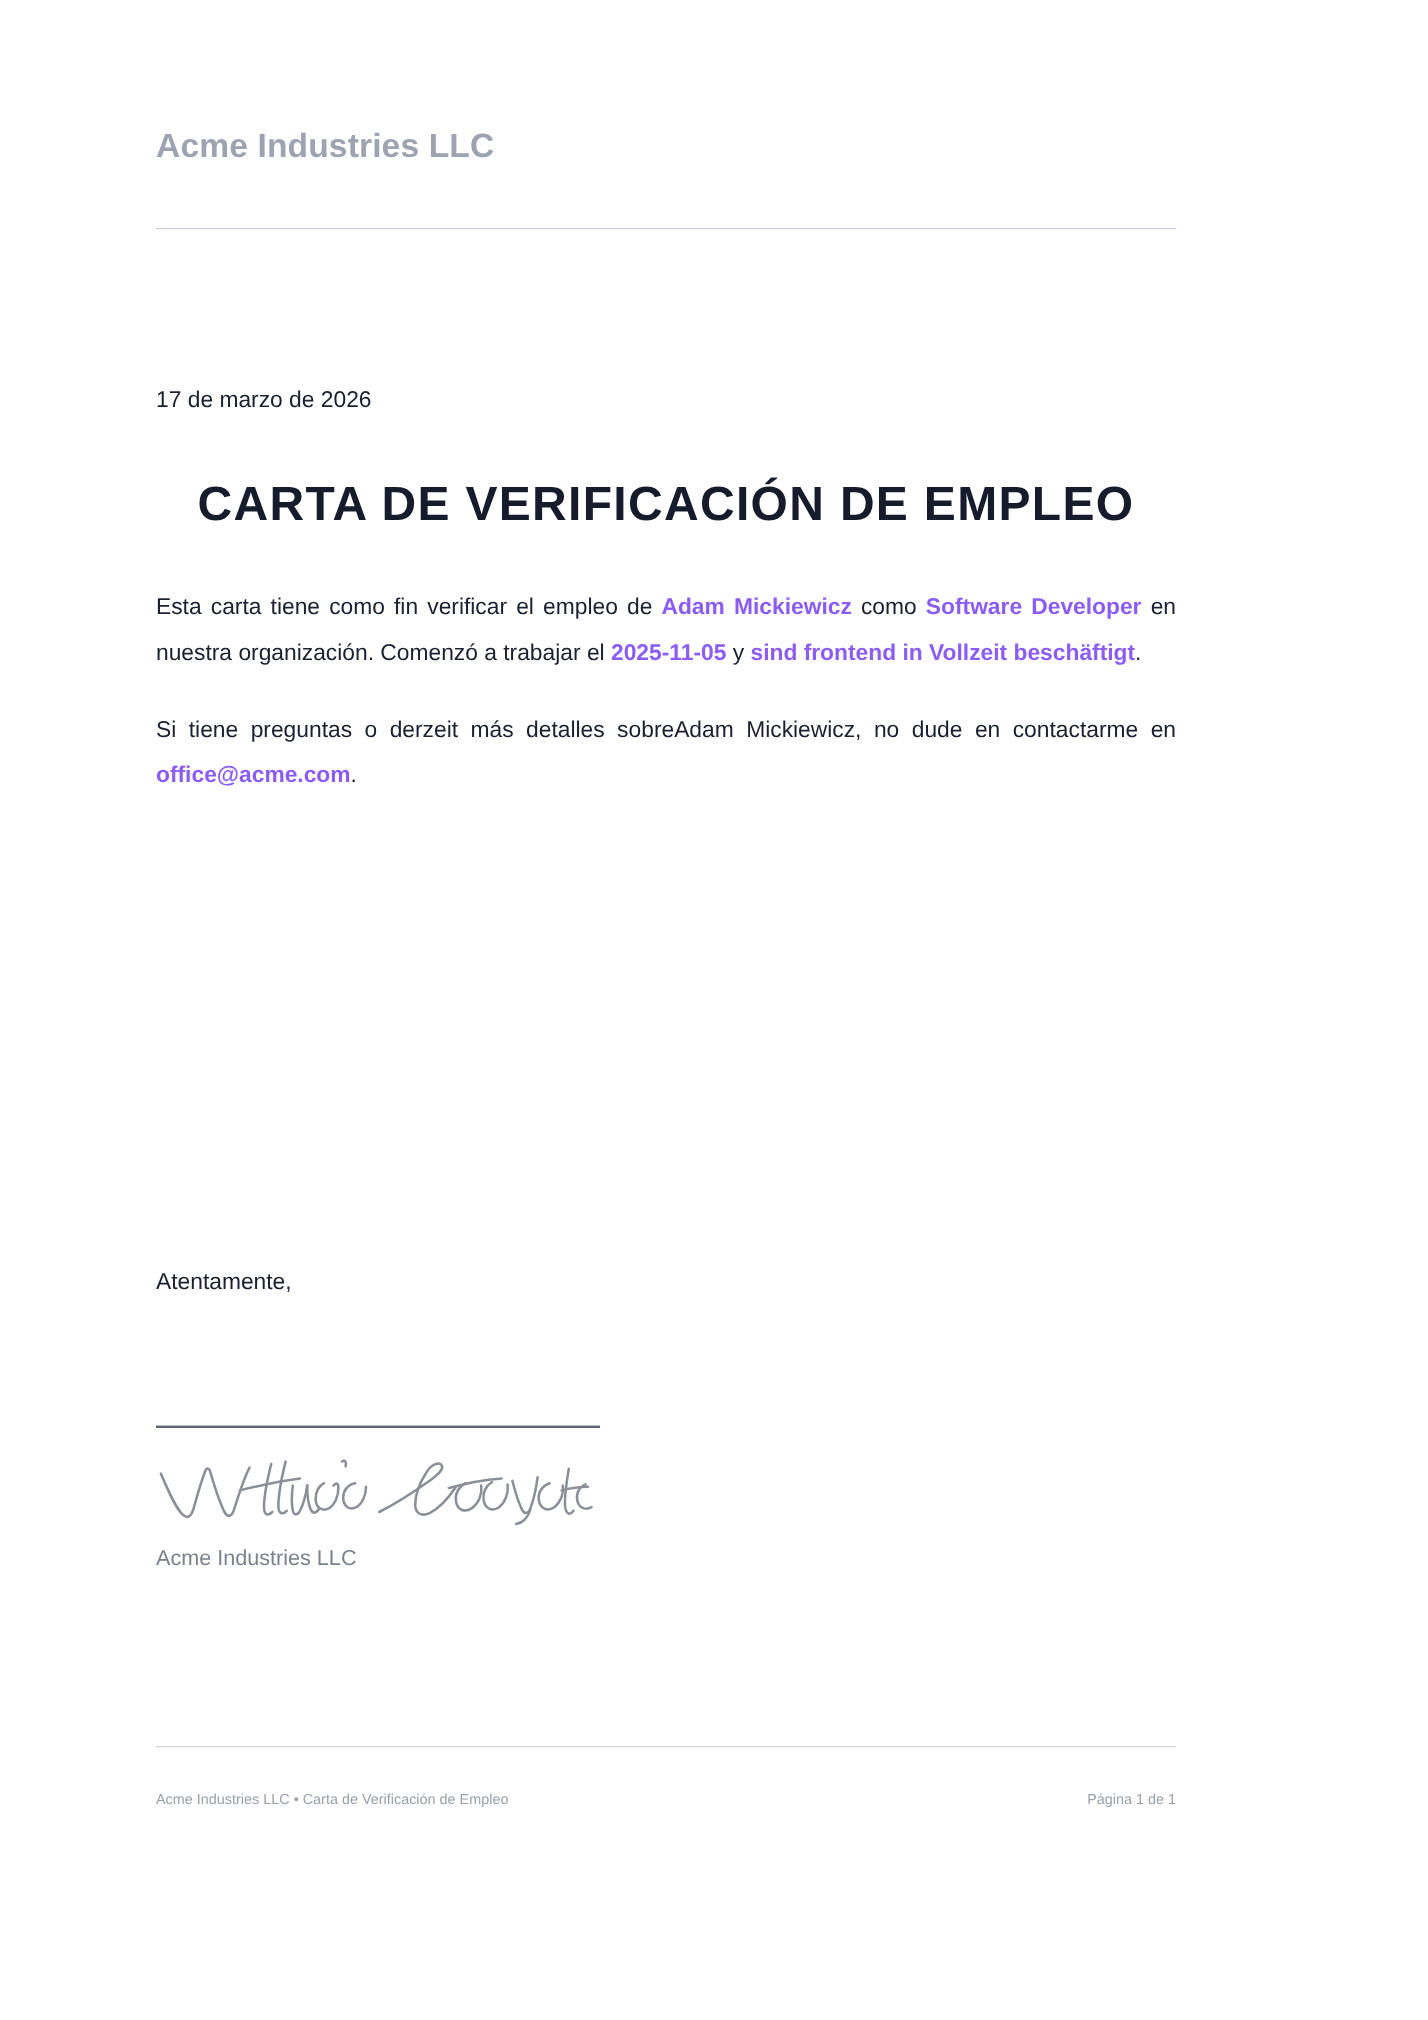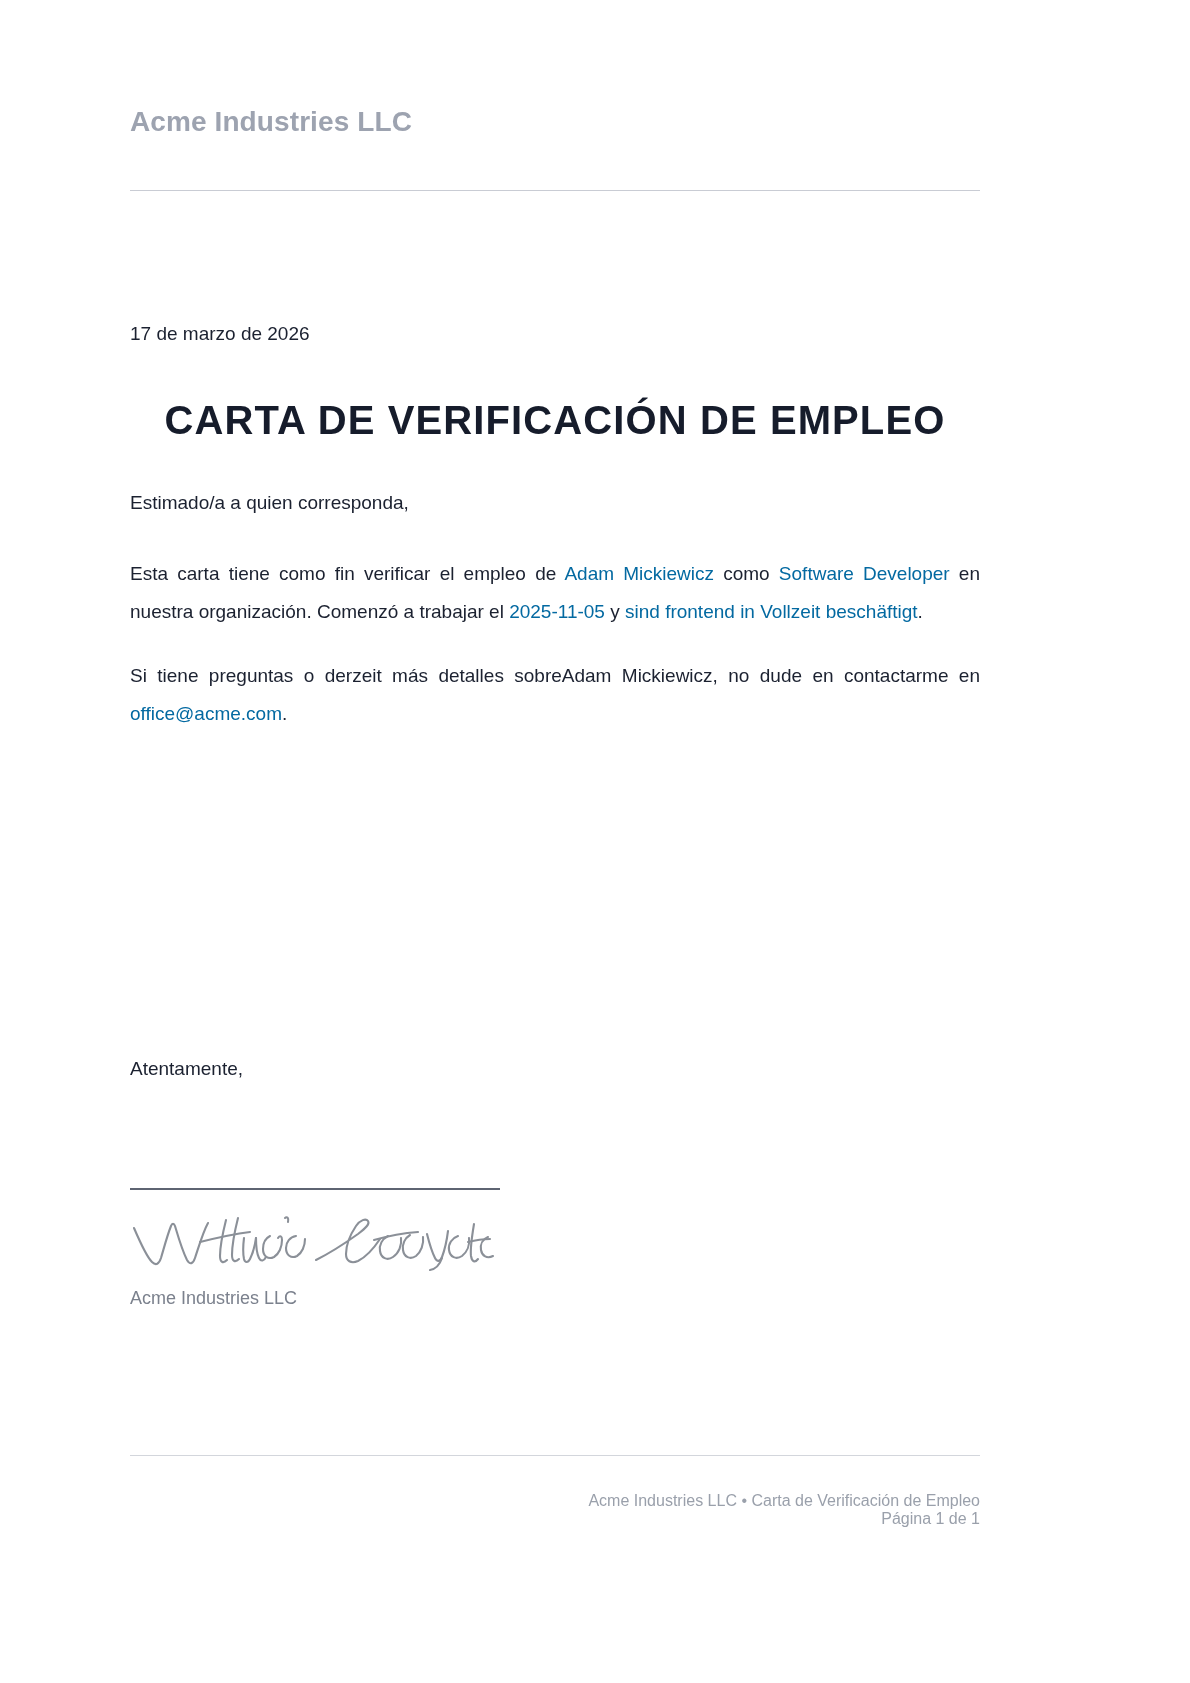--- a/index.html
+++ b/index.html
@@ -89,22 +89,22 @@
   }
   .para {
     font-size: 19px;
     line-height: 2.0;
     text-align: justify;
     margin: 0 0 26px 0;
     color: #1b2130;
   }
   .para.last { margin-bottom: 0; }
   .para b, .para strong {
-    font-weight: normal;
-    color: #0369a1;
+    font-weight: bold;
+    color: #8b5cf6;
   }
 
   
   .closing {
     position: absolute;
     left: 130px;
     top: 1055px;
     font-size: 19px;
     line-height: 1.5;
   }
@@ -145,43 +145,41 @@
     background: #d3d6dc;
   }
   .footer {
     position: absolute;
     left: 130px;
     top: 1492px;
     width: 850px;
     display: flex;
     justify-content: space-between;
     align-items: flex-end;
-    font-size: 16px;
+    font-size: 12px;
     color: #9aa0ab;
-    flex-direction: column;
   }
   .footer-left, .footer-right { white-space: pre; }
 </style>
 </head>
 <body>
 
 <div class="page">
 
   <div class="letterhead">
     <h1 class="company-name">Acme Industries LLC</h1>
   </div>
   <div class="header-rule"></div>
 
   <div class="letter-date">17 de marzo de 2026</div>
 
   <h2 class="letter-title">CARTA DE VERIFICACIÓN DE EMPLEO</h2>
 
   <div class="body-block">
 
-    <p class="salutation">Estimado/a a quien corresponda,</p>
 
     <p class="para">
       <span>Esta carta tiene como fin verificar el empleo de </span><b>Adam Mickiewicz</b><span> como </span><b>Software Developer</b><span> en nuestra organización. Comenzó a trabajar el </span><b>2025-11-05</b><span> y </span><b>sind frontend in Vollzeit beschäftigt</b><span>.</span>
     </p>
 
 
     <p class="para last">
       <span>Si tiene preguntas o derzeit más detalles sobreAdam Mickiewicz, no dude en contactarme en </span><b>office@acme.com</b><span>.</span>
     </p>
 

